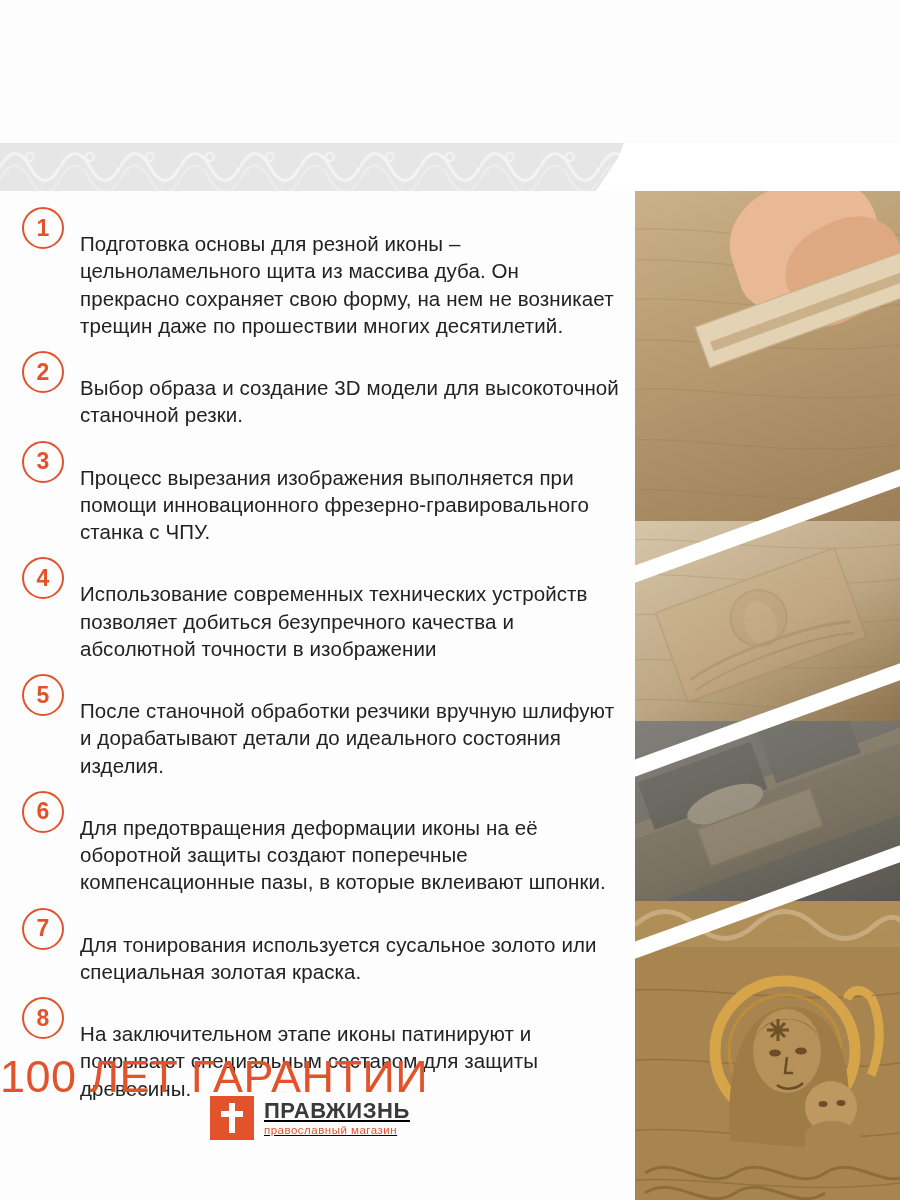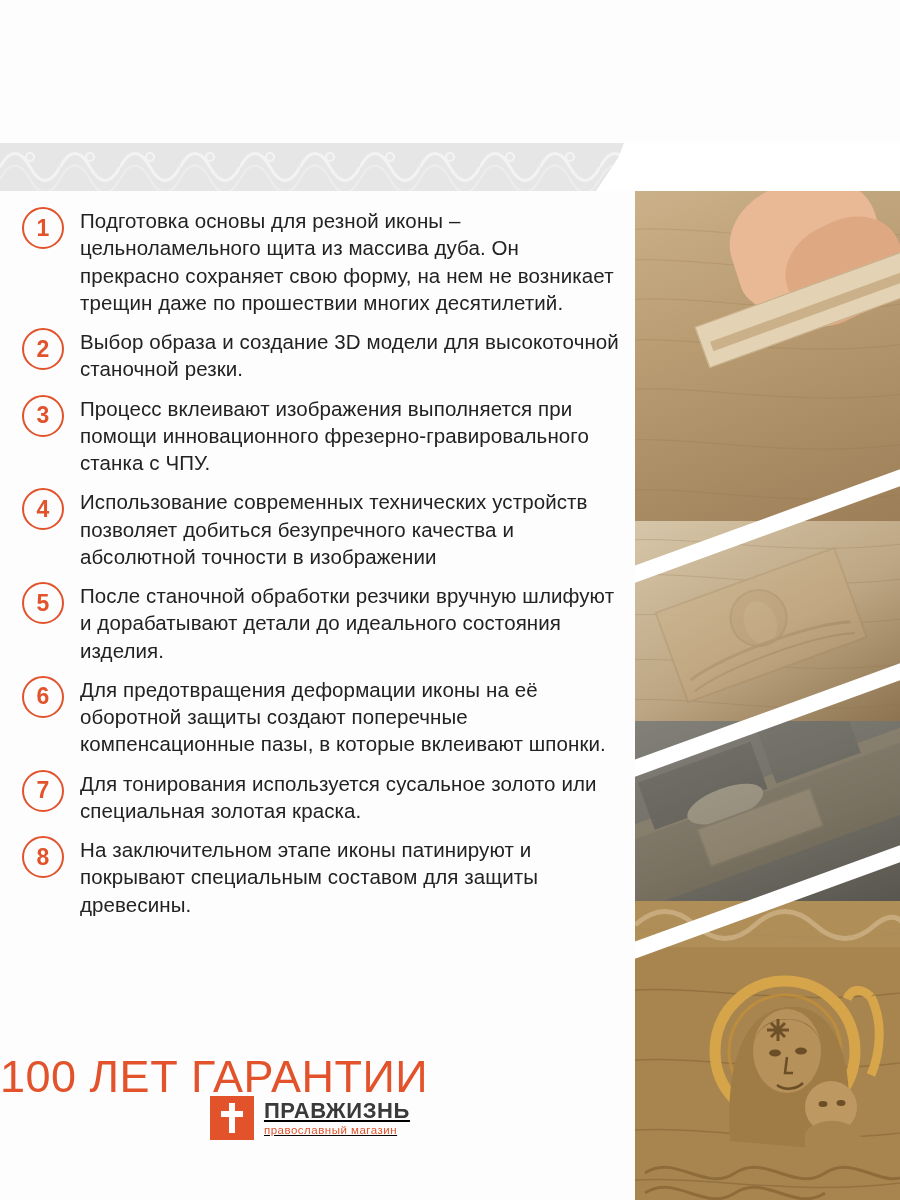--- a/index.html
+++ b/index.html
@@ -176,20 +176,21 @@
     margin-top: 2px;
     box-sizing: border-box;
   }
   .step-text {
     flex: 1 1 auto;
     color: #222222;
     font-size: 20.5px;
     line-height: 1.33;
     letter-spacing: 0.1px;
     padding-top: 2px;
+    margin-top: 23px;
   }
 
   .guarantee {
     position: absolute;
     left: 0;
     top: 860px;
     width: 620px;
     text-align: left;
     color: #e2532c;
     font-size: 45px;
@@ -330,21 +331,21 @@
         <div class="step-text">Подготовка основы для резной иконы – цельноламельного щита из массива дуба. Он прекрасно сохраняет свою форму, на нем не возникает трещин даже по прошествии многих десятилетий.</div>
       </div>
 
       <div class="step">
         <div class="step-num">2</div>
         <div class="step-text">Выбор образа и создание 3D модели для высокоточной станочной резки.</div>
       </div>
 
       <div class="step">
         <div class="step-num">3</div>
-        <div class="step-text">Процесс вклеивают изображения выполняется при помощи инновационного фрезерно-гравировального станка с ЧПУ.</div>
+        <div class="step-text">Процесс вырезания изображения выполняется при помощи инновационного фрезерно-гравировального станка с ЧПУ.</div>
       </div>
 
       <div class="step">
         <div class="step-num">4</div>
         <div class="step-text">Использование современных технических устройств позволяет добиться безупречного качества и абсолютной точности в изображении</div>
       </div>
 
       <div class="step">
         <div class="step-num">5</div>
         <div class="step-text">После станочной обработки резчики вручную шлифуют и дорабатывают детали до идеального состояния изделия.</div>

